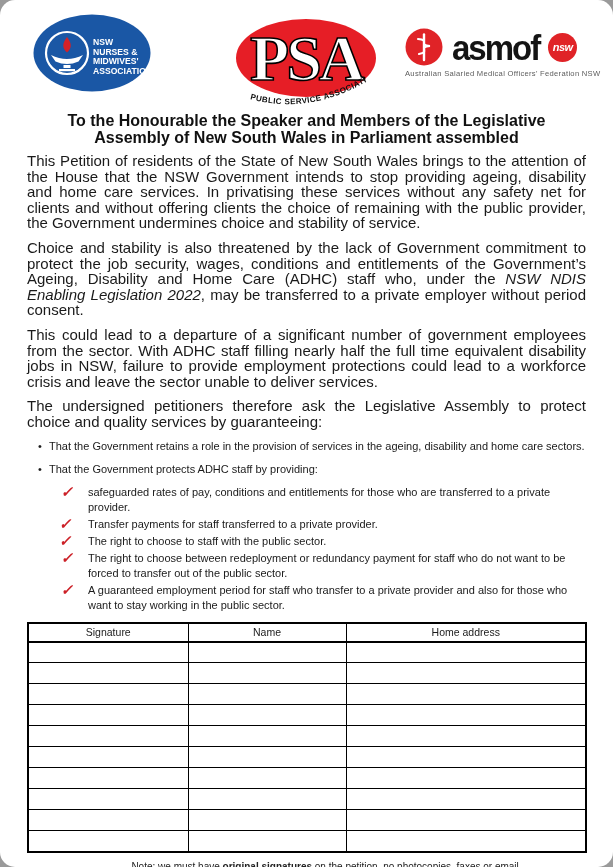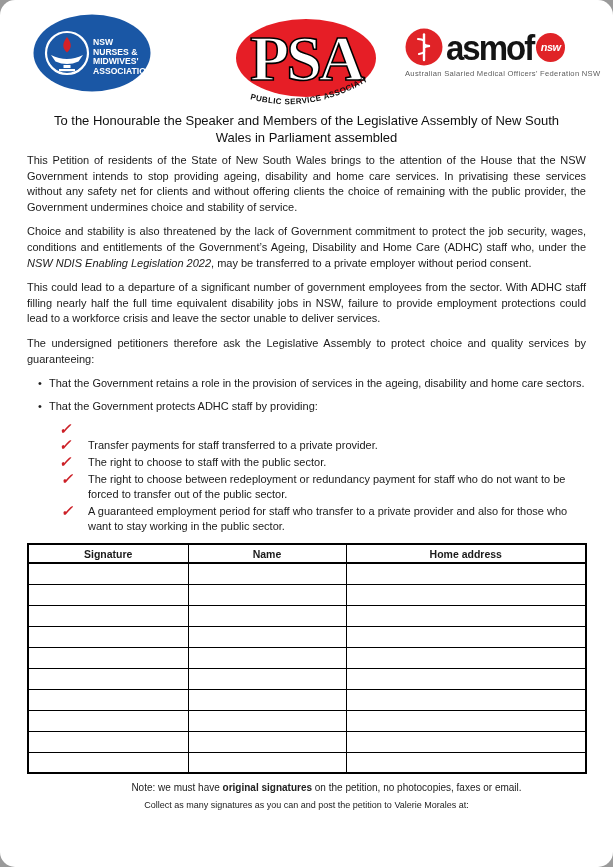--- a/index.html
+++ b/index.html
@@ -12,21 +12,21 @@
     font-family: "Liberation Sans", sans-serif;
     color: #1a1a1a;
     overflow: hidden;
     border-radius: 15px;
   }
   
   .logo-strip { position: relative; height: 101px; }
   .nswnma-logo { position: absolute; left: 33px; top: 14px; }
   .psa-logo { position: absolute; left: 234px; top: 14px; }
   .asmof-logo { position: absolute; left: 405px; top: 27px; width: 192px; }
-  .asmof-row { display: flex; align-items: center; gap: 3px; height: 40px; }
+  .asmof-row { display: flex; align-items: center; gap: 9px; height: 40px; }
   .asmof-word {
     font-size: 33px; font-weight: 900; letter-spacing: -2px;
     color: #141414; line-height: 1; transform: scaleY(1.05);
   }
   .asmof-nsw-badge {
     width: 29px; height: 29px; border-radius: 50%;
     color: #fff; font-style: italic; font-weight: bold; font-size: 11px;
     display: flex; align-items: center; justify-content: center;
     letter-spacing: -0.5px;
   }
@@ -35,47 +35,47 @@
     white-space: nowrap;
   }
   
   .doc-title {
     margin: 4px auto 0; max-width: 560px;
     text-align: center; font-size: 17px; font-weight: bold; color: #111;
     line-height: 22px;
   }
   .doc-salutation {
     margin: 11px auto 0; max-width: 525px;
-    text-align: center; font-size: 13px; font-weight: normal; color: #111;
+    text-align: center; font-size: 16px; font-weight: bold; color: #111;
     line-height: 17px;
   }
   
   .body-copy { margin: 7px 27px 0; }
-  .para { font-size: 11px; line-height: 15.6px; text-align: justify; margin-bottom: 9px; }
+  .para { font-size: 15px; line-height: 15.6px; text-align: justify; margin-bottom: 9px; }
   .italic { font-style: italic; }
   .bullet-list { margin-top: 3px; }
   .bullet-item { display: flex; font-size: 11px; line-height: 15px; margin-bottom: 8px; }
   .bullet-marker { width: 22px; padding-left: 11px; flex: none; }
   .check-list { margin-top: 2px; }
   .check-item { display: flex; font-size: 11px; line-height: 15px; margin-bottom: 2px; }
   .check-marker {
     width: 28px; margin-left: 33px; flex: none;
     font-size: 15px; font-weight: bold; line-height: 14px;
     transform: skewX(-12deg);
   }
   .check-text { text-align: left; }
   
   .sig-table-wrap { margin: 9px 27px 0; }
   table.sig-table {
     width: 558px; border-collapse: collapse; table-layout: fixed;
     border: 2px solid #000;
   }
   table.sig-table th, table.sig-table td { border: 1px solid #000; }
   table.sig-table th {
-    height: 19px; font-size: 10.5px; font-weight: bold; text-align: center;
+    height: 19px; font-size: 10.5px; font-weight: normal; text-align: center;
     border-bottom: 2px solid #000;
   }
   table.sig-table td { height: 21px; }
   col.c1 { width: 160px; } col.c2 { width: 158px; } col.c3 { width: 240px; }
   
   .footer { margin-top: 8px; text-align: center; }
   .footer-note { font-size: 10px; color: #222; padding-left: 40px; }
   .footer-collect { font-size: 9px; color: #222; margin-top: 7px; }
   .bold { font-weight: bold; }
 </style>
@@ -143,20 +143,21 @@
       </div>
       <div class="bullet-item">
         <span class="bullet-marker">•</span>
         <span>That the Government protects ADHC staff by providing:</span>
       </div>
     </div>
 
     <div class="check-list">
       <div class="check-item">
         <span class="check-marker" style="color:#cc2027">✓</span>
+        <span class="check-text">safeguarded rates of pay, conditions and entitlements for those who are transferred to a private provider.</span>
       </div>
       <div class="check-item">
         <span class="check-marker" style="color:#cc2027">✓</span>
         <span class="check-text">Transfer payments for staff transferred to a private provider.</span>
       </div>
       <div class="check-item">
         <span class="check-marker" style="color:#cc2027">✓</span>
         <span class="check-text">The right to choose to staff with the public sector.</span>
       </div>
       <div class="check-item">

